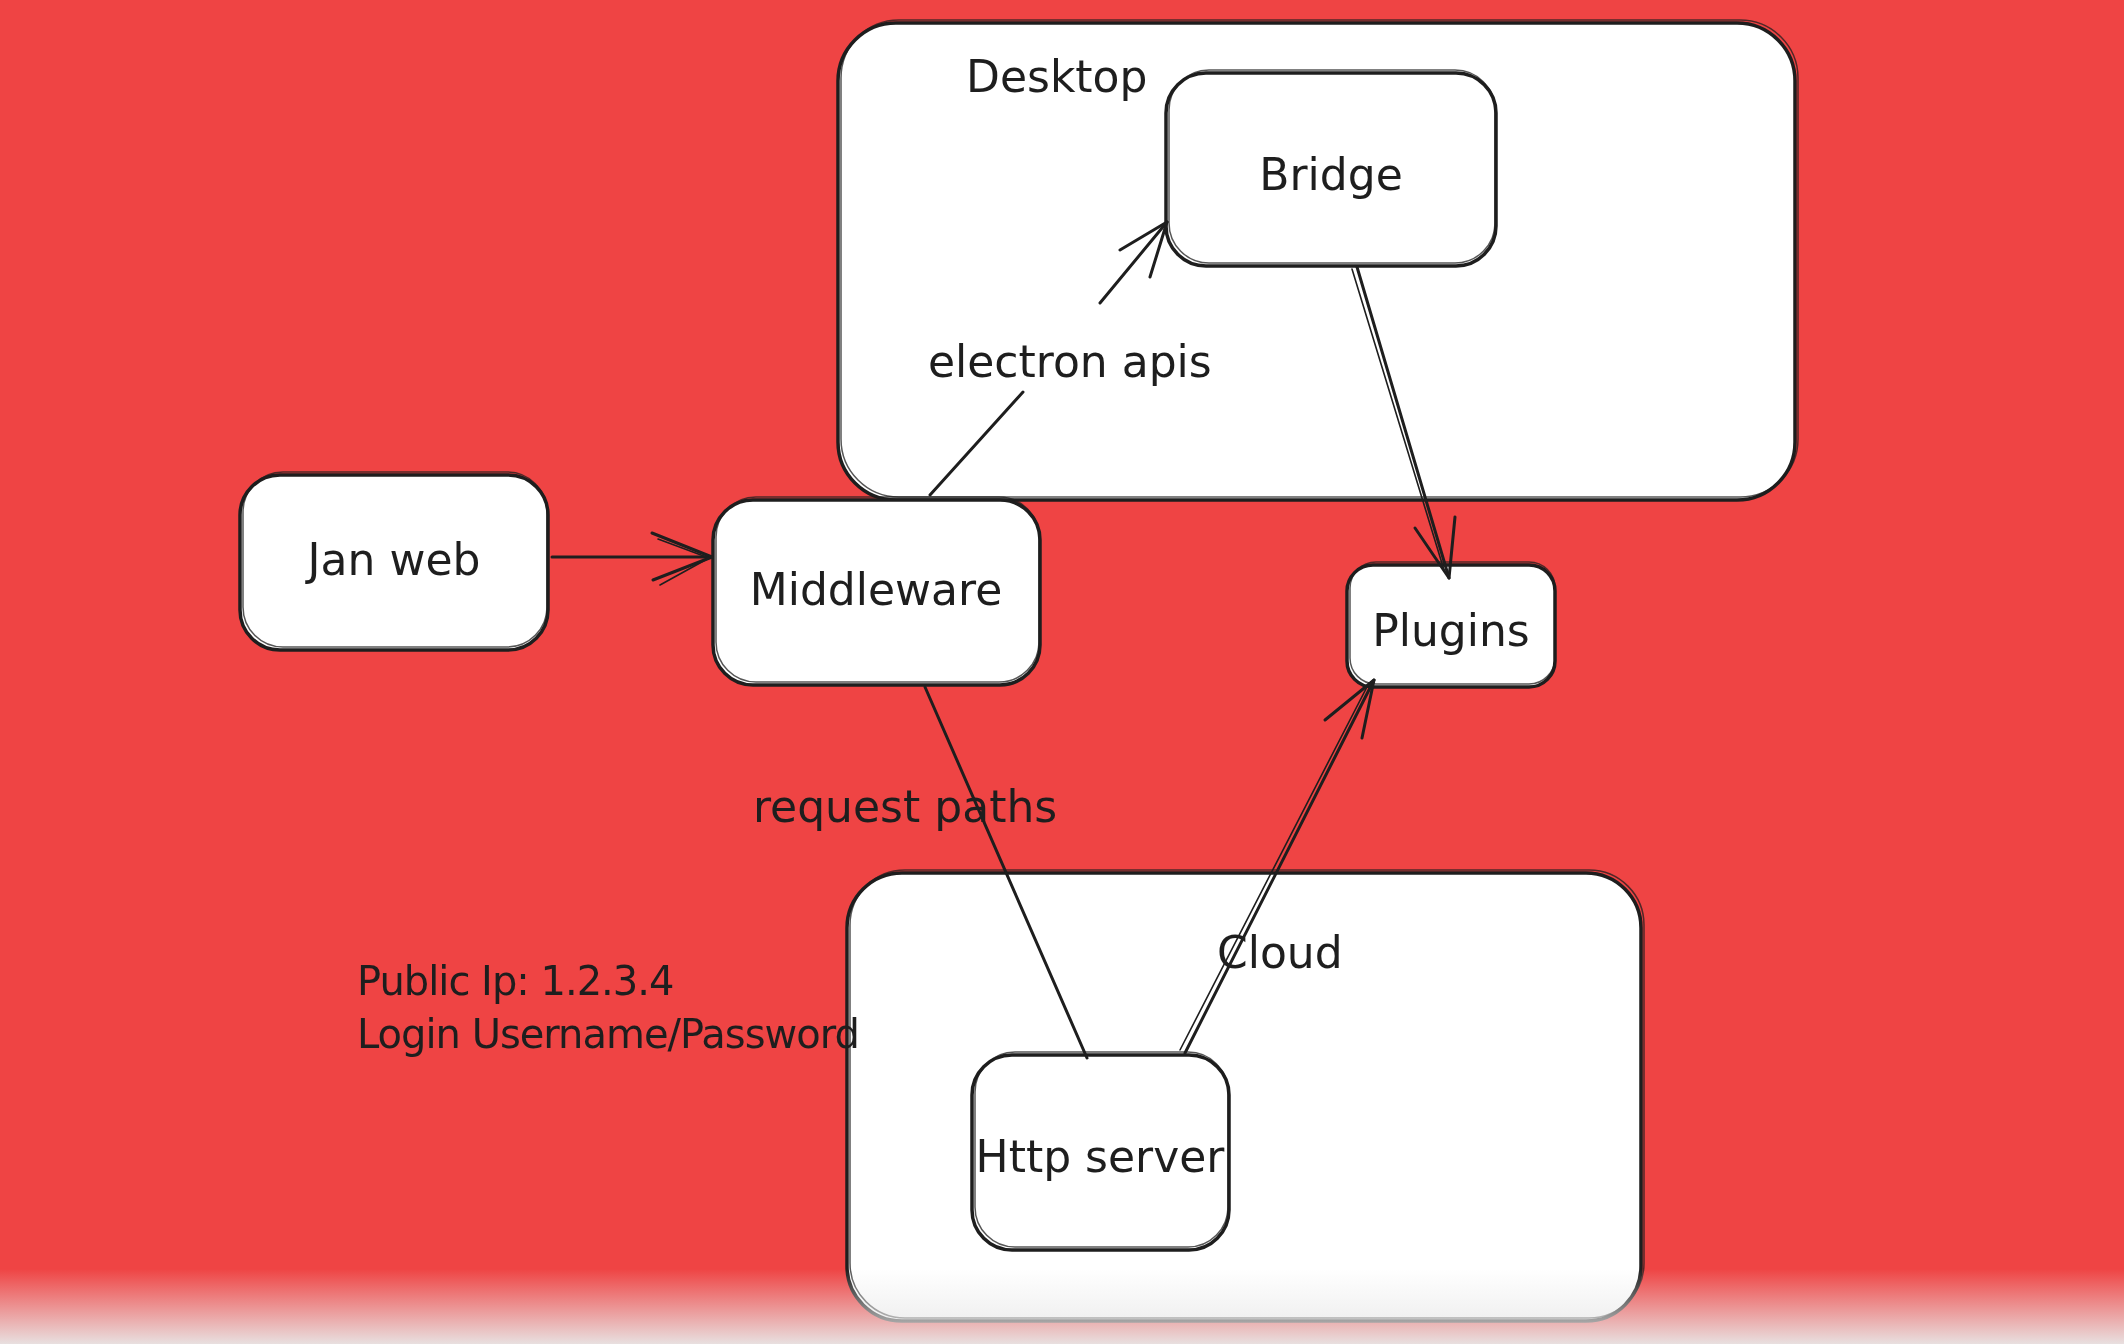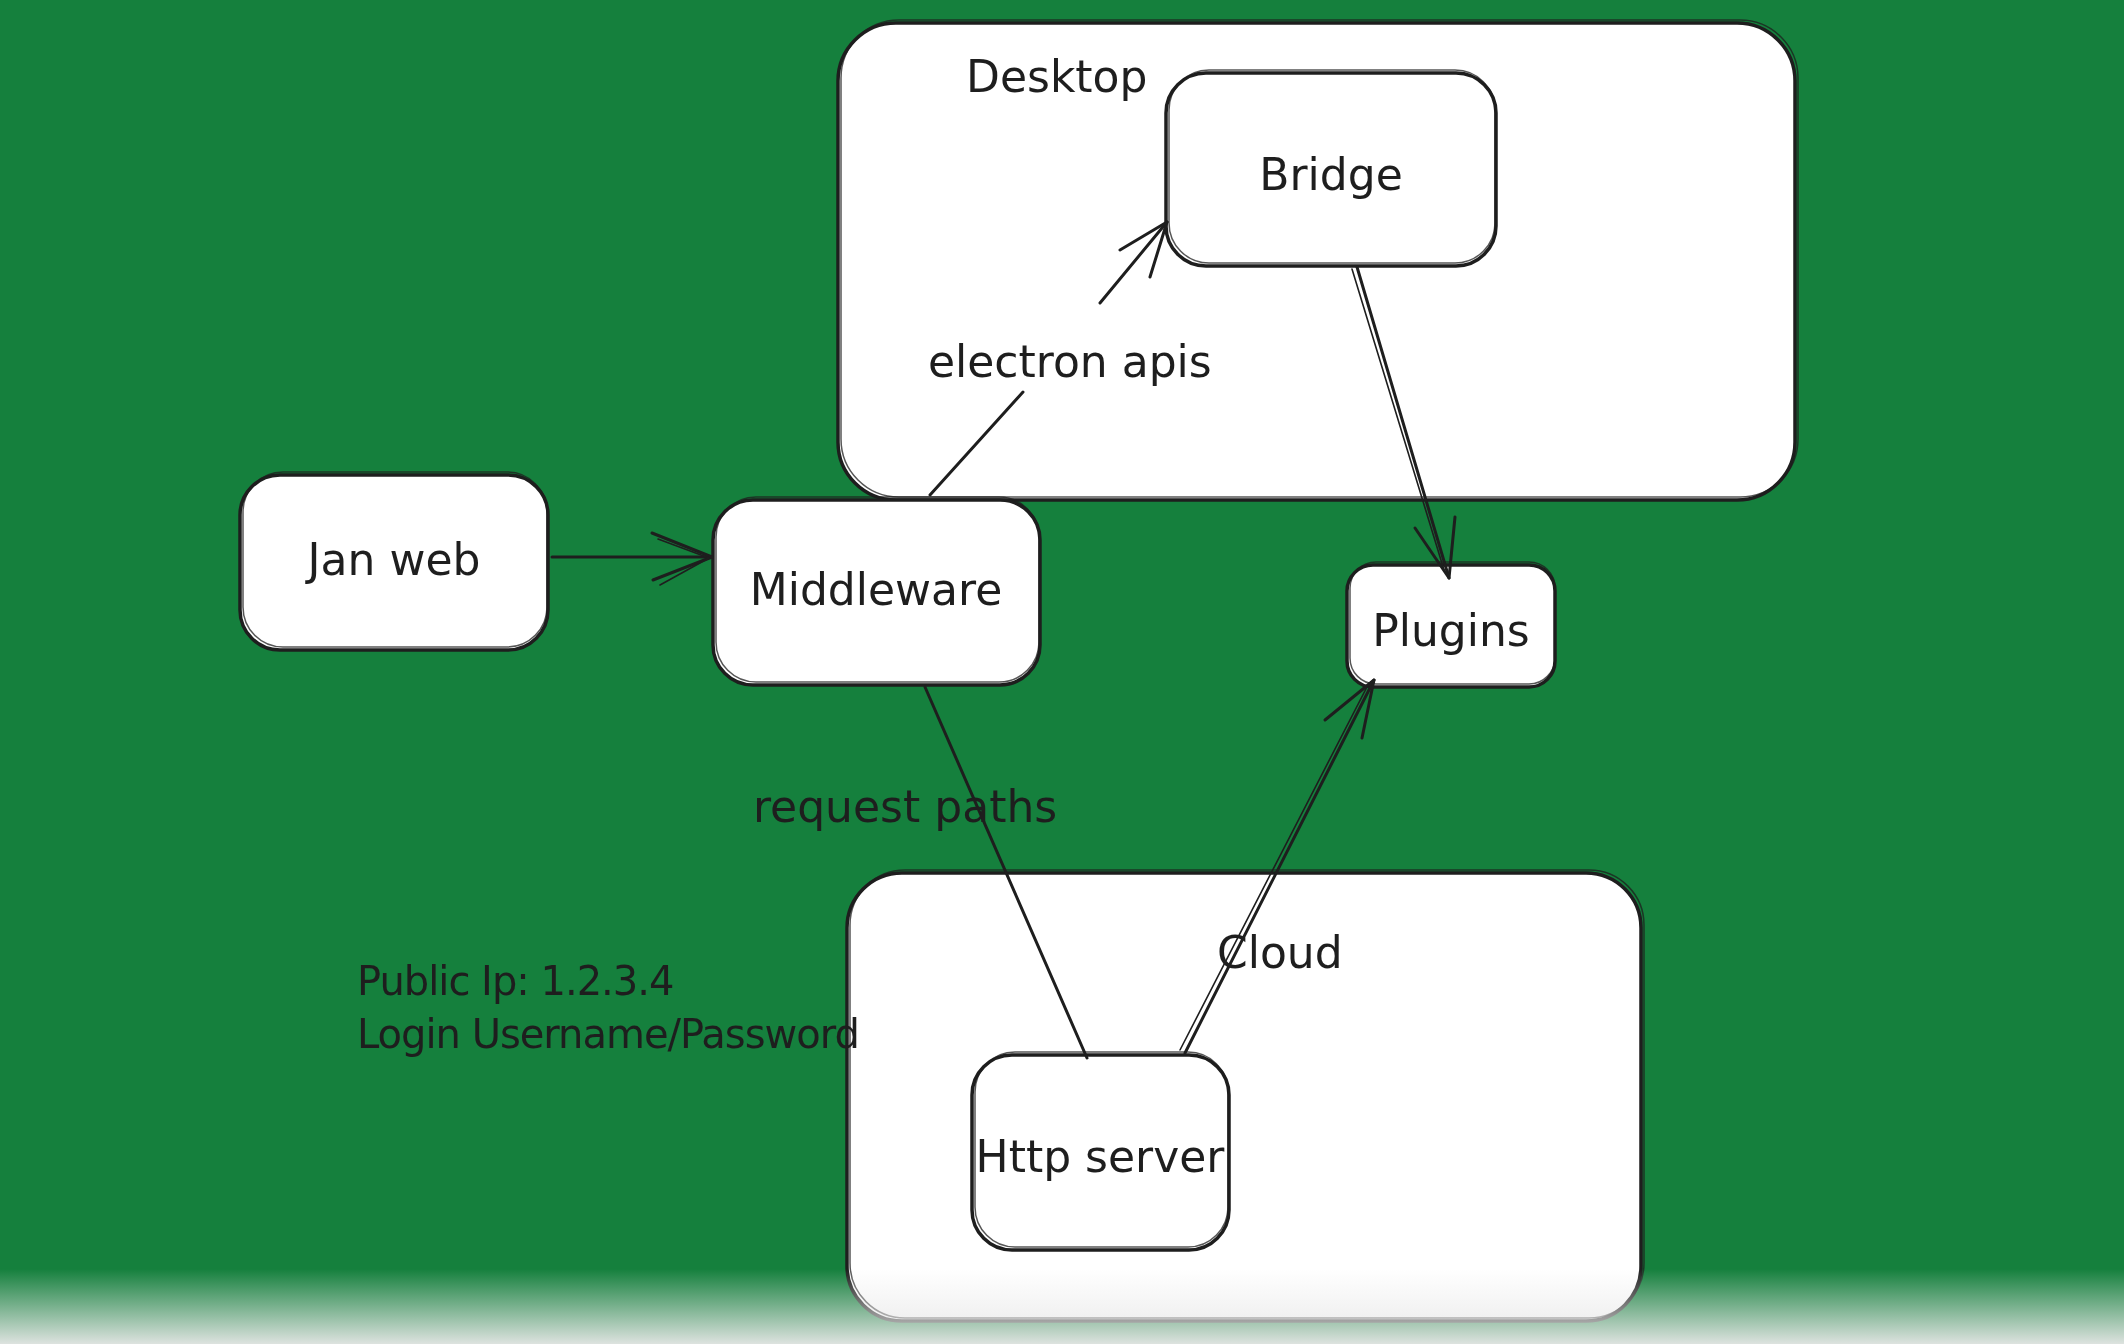--- a/index.html
+++ b/index.html
@@ -5,21 +5,21 @@
   html, body {
     margin: 0;
     padding: 0;
     background: #ffffff;
     font-family: "DejaVu Sans", sans-serif;
   }
   .stage {
     position: relative;
     width: 2124px;
     height: 1344px;
-    background: #15803d;
+    background: #ef4444;
     overflow: hidden;
   }
   .stage svg {
     position: absolute;
     inset: 0;
     display: block;
   }
   
   .stroke {
     stroke: #1e1e1e;

